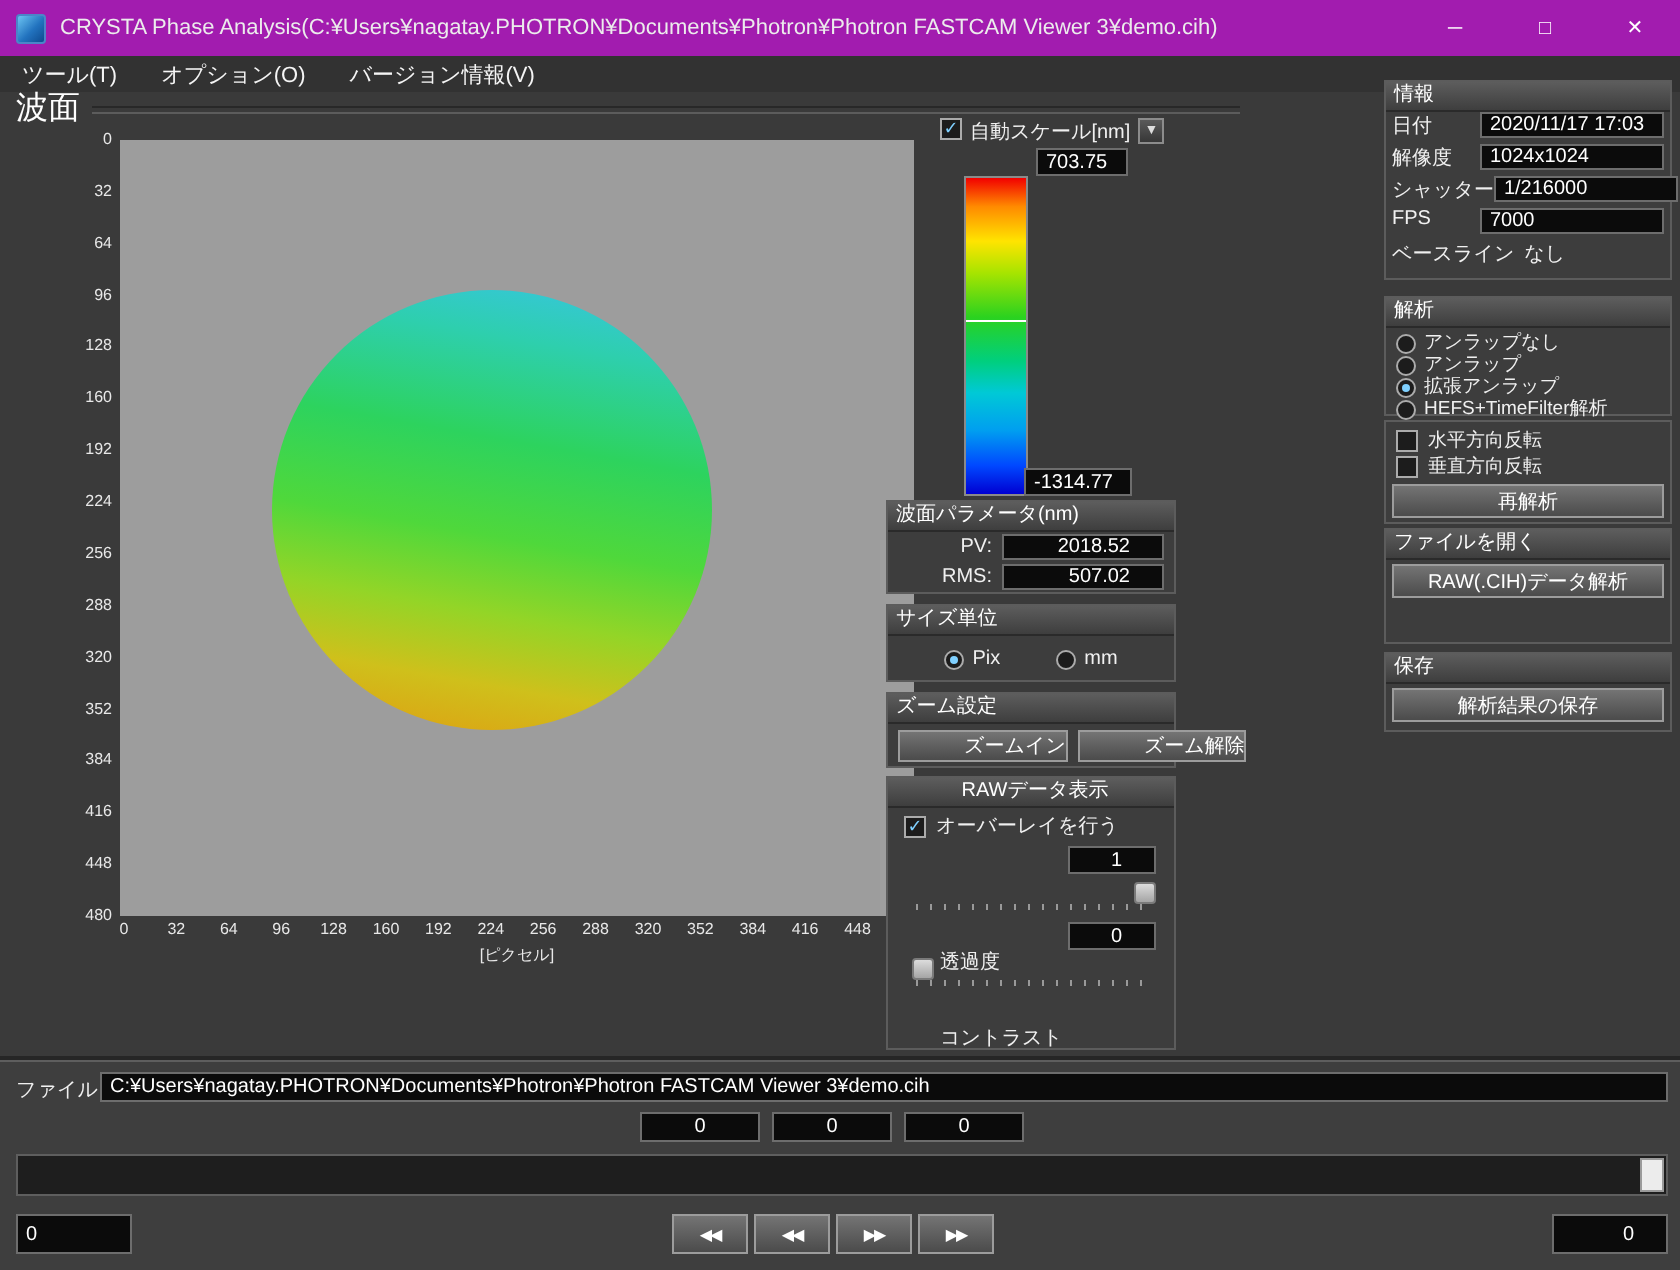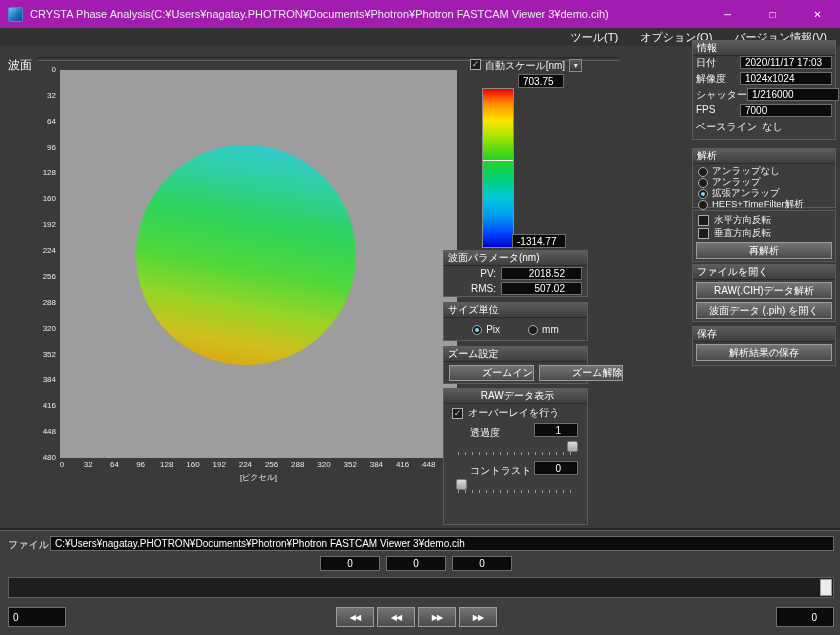--- a/index.html
+++ b/index.html
@@ -12,26 +12,26 @@
   .app-icon{width:15px;height:15px;margin:0 7px 0 8px;border-radius:2px;flex:0 0 auto;
             background:linear-gradient(135deg,#6cc4f2 0%,#2273bf 55%,#0d4a8f 100%);
             border:1px solid #4a86c8;box-sizing:border-box;}
   .title-text{font-size:11px;color:#ececec;white-space:nowrap;}
   .win-btns{margin-left:auto;display:flex;height:28px;}
   .win-btn{width:45px;height:28px;display:flex;align-items:center;justify-content:center;
            font-size:10px;color:#fff;}
 
   
   .menubar{position:absolute;left:0;top:28px;width:840px;height:18px;background:#323232;
-           display:flex;justify-content:flex-end;align-items:center;box-sizing:border-box;padding-right:2px;}
+           display:flex;align-items:center;box-sizing:border-box;padding-right:2px;}
   .menu-item{font-size:11px;color:#f5f5f5;padding:1px 11px;white-space:nowrap;}
 
   
   .wf-header{position:absolute;left:8px;top:44px;width:612px;display:flex;align-items:center;gap:6px;}
-  .wf-title{font-size:12px;color:#fff;white-space:nowrap;margin-top:13px;}
+  .wf-title{font-size:16px;color:#fff;white-space:nowrap;}
   .wf-line{flex:1;height:2px;border-top:1px solid #282828;border-bottom:1px solid #5c5c5c;}
 
   .axes{position:absolute;left:60px;top:70px;width:397px;height:388px;background:#9d9d9d;}
   .phase-circle{position:absolute;left:76px;top:75px;width:220px;height:220px;border-radius:50%;
        background:linear-gradient(190deg,#38c4e6 0%,#2ecfae 16%,#2dd35e 36%,#4fd83b 55%,
                                   #93d527 70%,#cfc01b 84%,#e09b12 100%);}
   .yticks{position:absolute;left:30px;top:70px;width:26px;height:392px;}
   .ytick{position:absolute;right:0;font-size:8px;color:#e8e8e8;line-height:8px;}
   .xticks{position:absolute;left:60px;top:461px;width:400px;height:10px;}
   .xtick{position:absolute;width:26px;text-align:center;font-size:8px;color:#e8e8e8;line-height:8px;}
@@ -81,21 +81,21 @@
   .p-size{left:443px;top:302px;width:145px;height:39px;}
   .size-row{display:flex;justify-content:center;align-items:center;gap:28px;height:23px;}
   .radio-pair{display:flex;align-items:center;gap:4px;font-size:10px;}
 
   .p-zoom{left:443px;top:346px;width:145px;height:38px;}
   .zoom-row{display:flex;gap:5px;padding:3px 5px;}
   .zoom-btn{flex:1;height:16px;padding-left:32px;}
 
   .p-raw{left:443px;top:388px;width:145px;height:137px;text-align:center;}
   .overlay-row{position:absolute;left:8px;top:17px;display:flex;align-items:center;gap:5px;font-size:10px;}
-  .raw-label{position:absolute;font-size:10px;}
+  .raw-label{position:absolute;font-size:10px;margin-top:48px;}
   .raw-field{position:absolute;width:44px;height:14px;}
   .slider{position:absolute;height:14px;width:122px;}
   .slider .ticks{position:absolute;left:2px;right:2px;bottom:0;height:3px;
        background-image:repeating-linear-gradient(90deg,#9a9a9a 0 1px,transparent 1px 7px);}
   .slider .handle{position:absolute;top:0;width:11px;height:11px;border-radius:2px;
        background:linear-gradient(#dcdcdc,#a5a5a5);border:1px solid #7a7a7a;box-sizing:border-box;}
 
   
   .g-info{left:692px;top:40px;width:144px;height:100px;}
   .info-row{display:flex;align-items:flex-start;height:16px;padding:0 3px;}
@@ -324,21 +324,20 @@
         <span class="checkbox"></span>
         <span class="check-label">垂直方向反転</span>
       </div>
     </div>
     <div class="btn reanalyze-btn">再解析</div>
   </div>
 
   <div class="panel g-open">
     <div class="panel-h">ファイルを開く</div>
     <div class="btn side-btn" style="top:17px;">RAW(.CIH)データ解析</div>
-    <div class="btn side-btn" style="top:37px;">波面データ (.pih) を開く</div>
   </div>
 
   <div class="panel g-save">
     <div class="panel-h">保存</div>
     <div class="btn side-btn" style="top:17px;">解析結果の保存</div>
   </div>
 
   <div class="bottom-sep"></div>
   <div class="bottom-area"></div>
   <div class="file-label">ファイル :</div>

